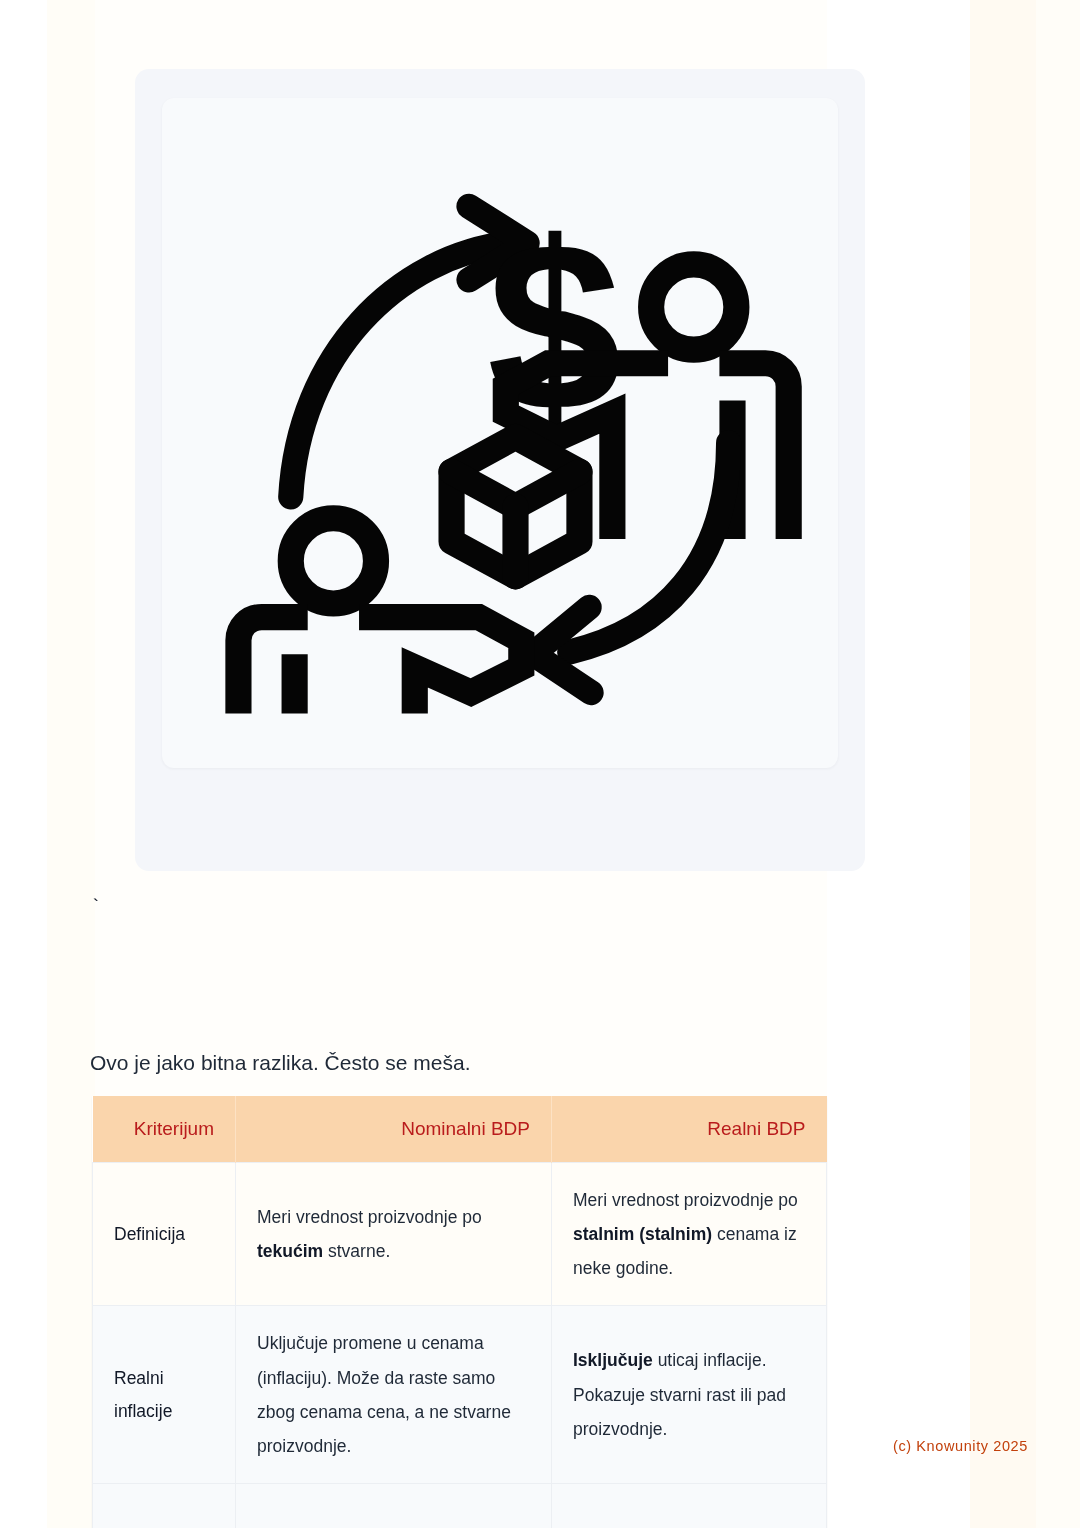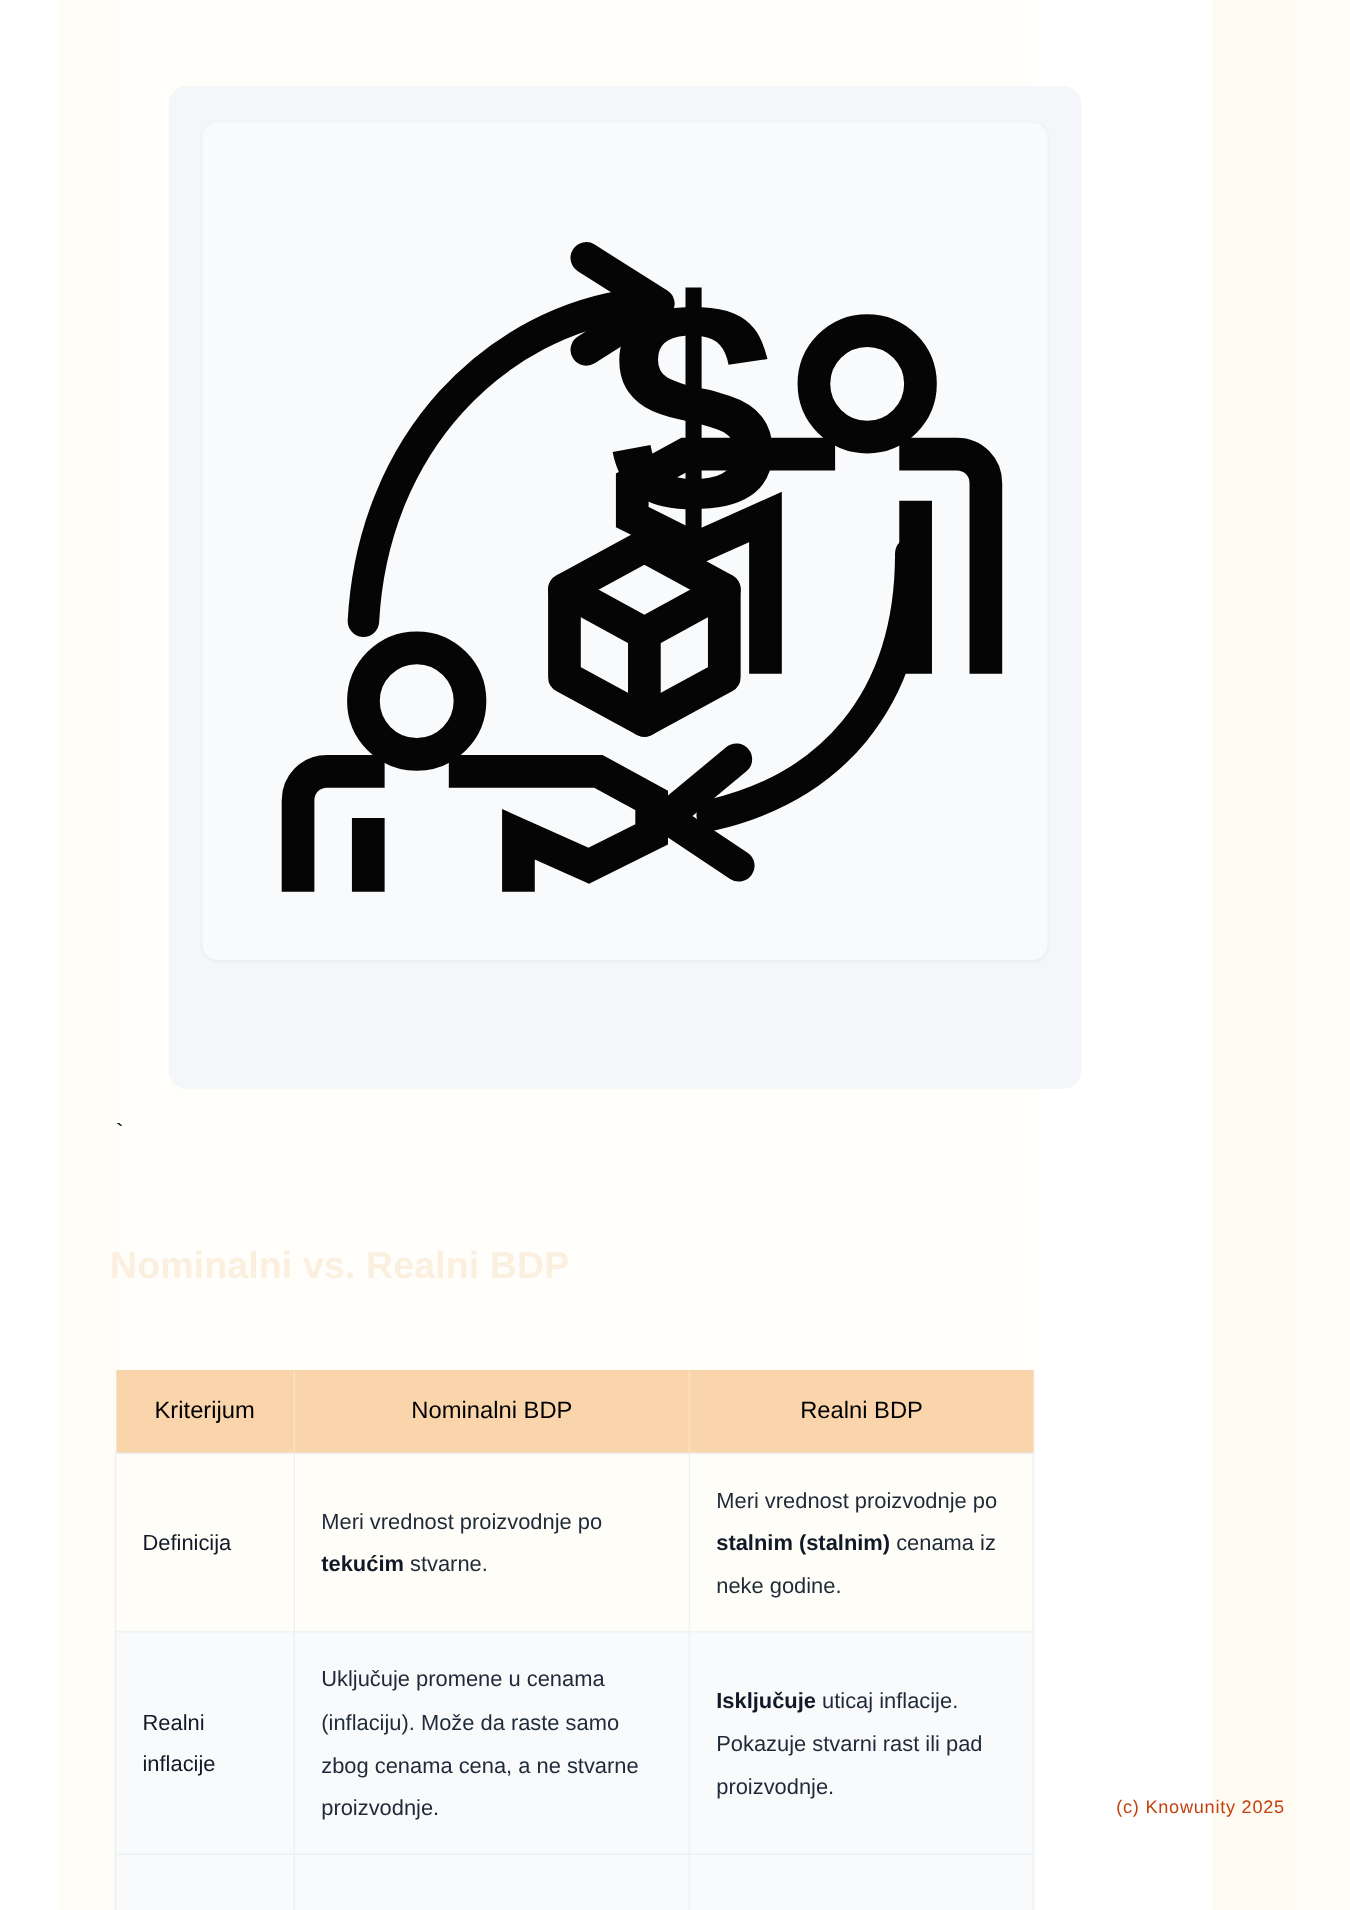--- a/index.html
+++ b/index.html
@@ -123,24 +123,24 @@
     font-size: 17.5px;
     background: #ffffff;
     box-shadow: 0 1px 2px rgba(30,40,60,0.05);
   }
   table.cmp-table col.c1 { width: 143px; }
   table.cmp-table col.c2 { width: 316px; }
   table.cmp-table col.c3 { width: 275px; }
 
   table.cmp-table thead th {
     background: #fad5ac;
-    color: #000000;
+    color: #b91c1c;
     font-size: 19px;
     font-weight: normal;
-    text-align: center;
+    text-align: right;
     padding: 22px 21px;
     border-right: 1px solid #fde2c4;
     vertical-align: middle;
   }
   table.cmp-table thead th:last-child { border-right: none; margin-top: 27px; }
 
   table.cmp-table tbody td {
     padding: 20px 21px;
     border: 1px solid #eceff3;
     vertical-align: middle;
@@ -214,22 +214,22 @@
           <path d="M 108 510 L 74 510 C 60 510 50 521 50 534 L 50 596"></path>
           <path d="M 188 510 L 220 510 L 298 510 L 342 534 L 342 562 L 290 588 L 232 562 L 232 596"></path>
           <path d="M 108 562 L 108 596"></path>
         </g>
       </svg>
     </div>
   </figure>
 
   <div class="tick-line">`</div>
 
-  <h2 class="section-heading">Nominalni vs. Realni BDP</h2>
-
+
+  <p class="intro-paragraph">Ovo je jako bitna razlika. Često se meša.</p>
 
   <div class="cmp-table-wrap">
     <table class="cmp-table">
       <colgroup>
           <col class="c1">
           <col class="c2">
           <col class="c3">
         </colgroup>
       <thead>
         <tr>

